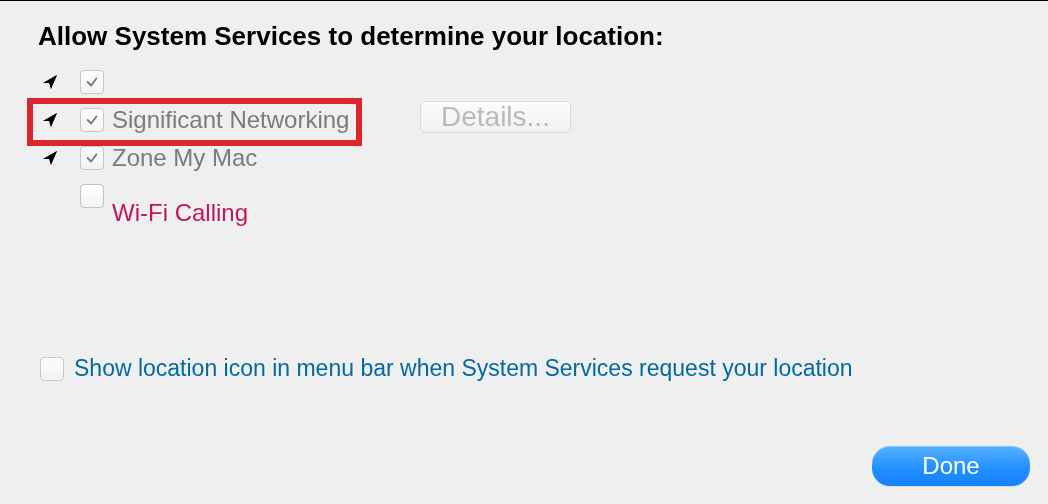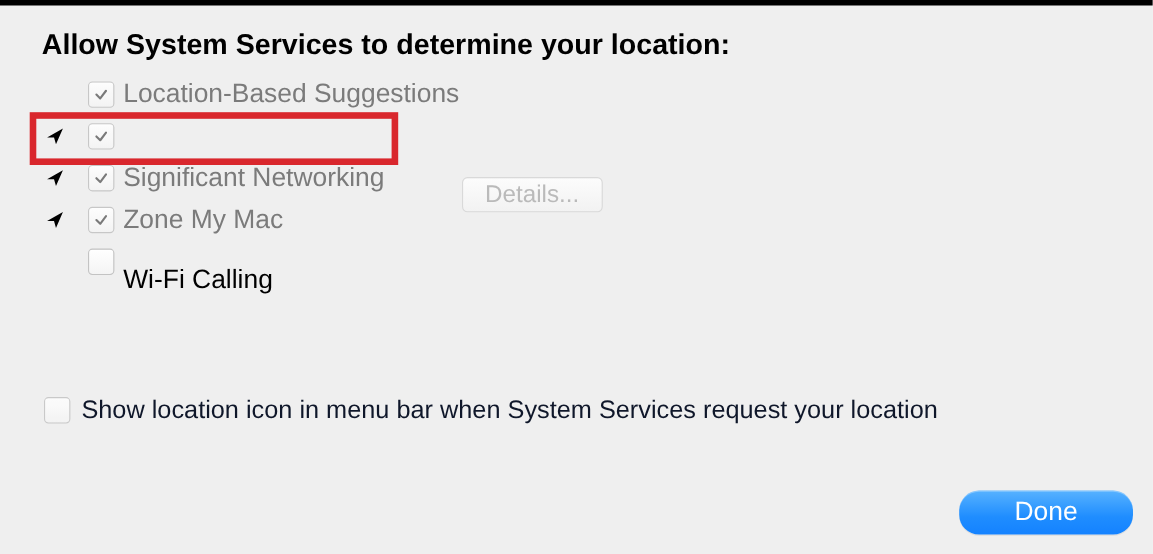--- a/index.html
+++ b/index.html
@@ -9,21 +9,21 @@
     height: 504px;
     background: #f0f0f0;
     font-family: -apple-system, "Helvetica Neue", Helvetica, Arial, sans-serif;
     -webkit-font-smoothing: antialiased;
     color: #333;
   }
   .page {
     width: 1048px;
     height: 504px;
     background: #efefef;
-    border-top: 5px solid #000000;
+    border-top: 1px solid #000000;
     box-sizing: border-box;
     position: relative;
   }
   .heading {
     font-size: 26px;
     font-weight: 700;
     color: #000;
     position: absolute;
     left: 38px;
     top: 20px;
@@ -71,33 +71,33 @@
     flex: 0 0 auto;
   }
   .checkbox.disabled { opacity: 0.9; }
   .checkbox svg { width: 14px; height: 14px; }
 
   .label {
     font-size: 24px;
     color: #7b7b7b;
     line-height: 1;
   }
-  .label.enabled { color: #000000; margin-top: 33px; }
+  .label.enabled { color: #be185d; margin-top: 33px; }
 
   .details-btn {
     position: absolute;
     left: 380px;
-    top: 18px;
+    top: 0;
     height: 30px;
     padding: 0 20px;
     border: 1px solid #d9d9d9;
     border-radius: 5px;
     background: linear-gradient(#fcfcfc,#f2f2f2);
     color: #bababa;
-    font-size: 22px;
+    font-size: 28px;
     line-height: 1;
     display: inline-flex;
     align-items: center;
     cursor: default;
   }
 
   
   .highlight {
     position: absolute;
     left: 27px;
@@ -112,21 +112,21 @@
     position: absolute;
     left: 40px;
     top: 354px;
     display: flex;
     align-items: center;
     gap: 10px;
   }
   .menubar-row .checkbox { opacity: 0.85; }
   .menubar-label {
     font-size: 23px;
-    color: #0f172a;
+    color: #0369a1;
   }
 
   .done-btn {
     position: absolute;
     right: 18px;
     bottom: 18px;
     width: 158px;
     height: 40px;
     border: none;
     border-radius: 18px;
@@ -142,30 +142,20 @@
 </style>
 </head>
 <body>
 
 <div class="page">
 
   <div class="heading">Allow System Services to determine your location:</div>
 
   <div class="list">
 
-    <div class="row">
-      <div class="row-inner">
-        <span class="checkbox disabled">
-          <svg viewBox="0 0 16 16">
-              <polyline points="3,8 7,12 13,4" fill="none" stroke="#6e6e6e" stroke-width="2.2" stroke-linecap="round" stroke-linejoin="round"></polyline>
-            </svg>
-        </span>
-        <span class="label">Location-Based Suggestions</span>
-      </div>
-    </div>
 
     <div class="row">
       <span class="arrow-icon">
         <svg viewBox="0 0 20 20" width="18" height="18">
             <path d="M2 11 L18 2 L11 18 L9 11 Z" fill="#000"></path>
           </svg>
       </span>
       <div class="row-inner">
         <span class="checkbox disabled">
           <svg viewBox="0 0 16 16">

